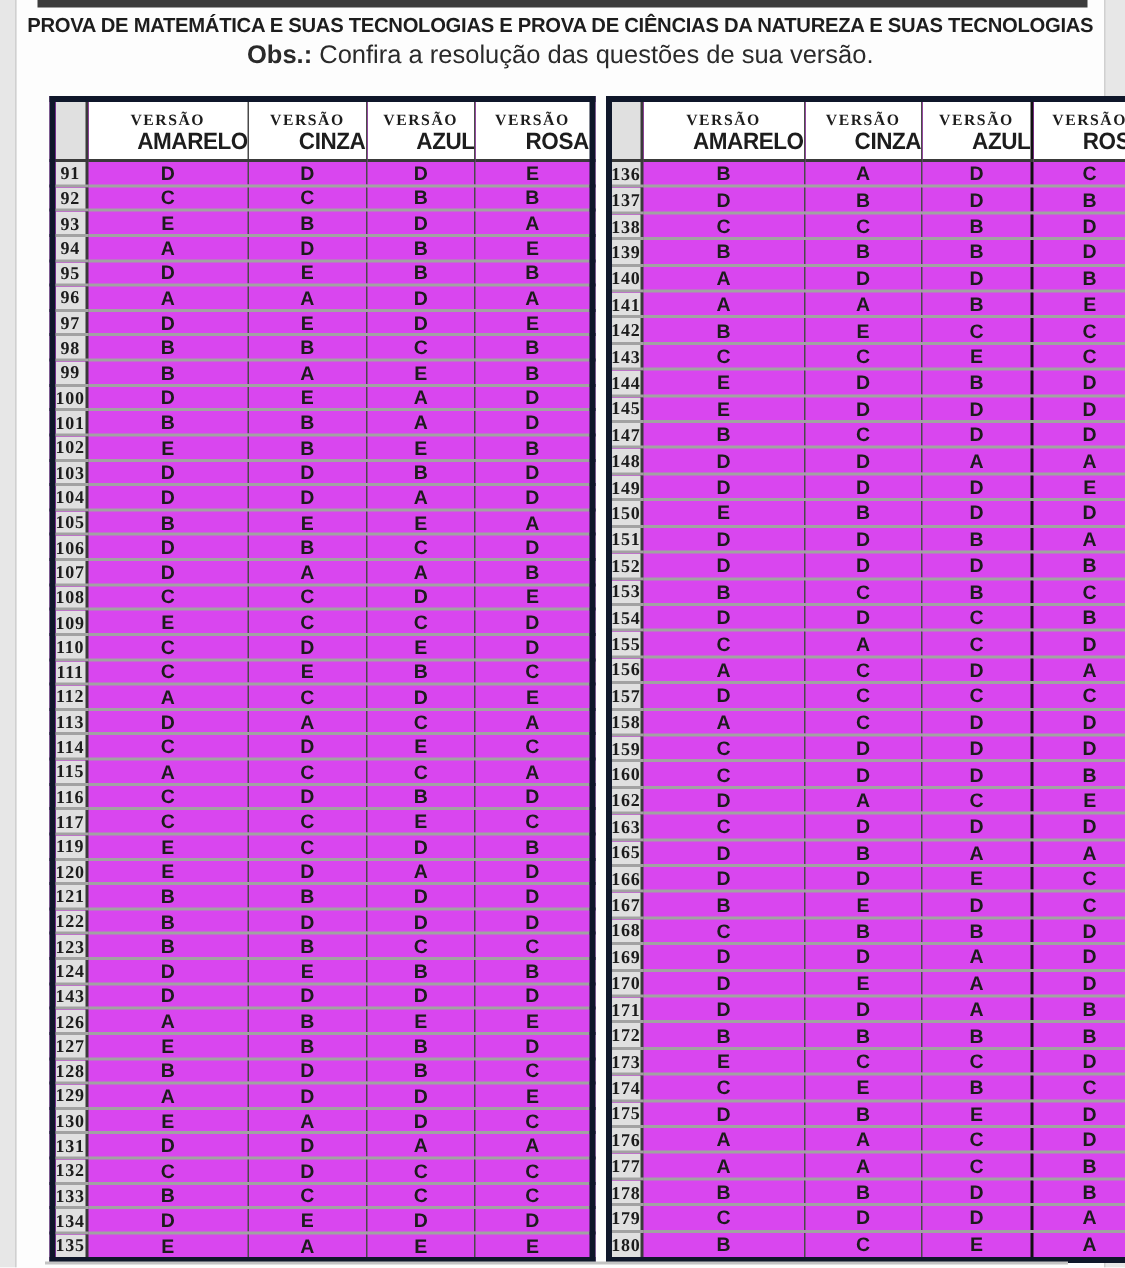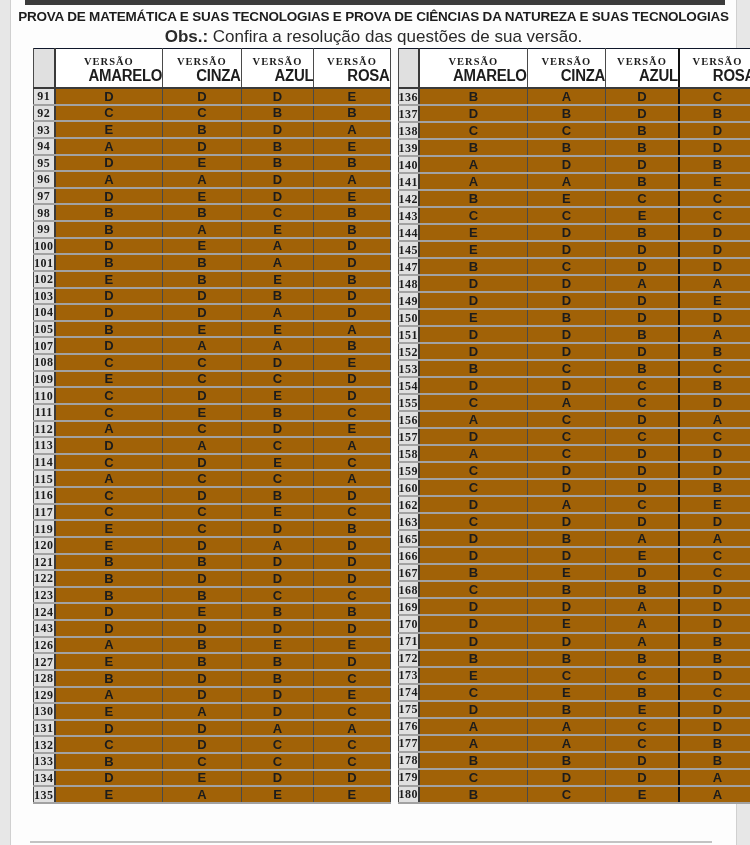--- a/index.html
+++ b/index.html
@@ -9,22 +9,22 @@
   }
   .edge-strip{position:absolute;top:0;bottom:0;background:#e7e7e7;}
   .edge-strip.left{left:0;width:10px;border-right:1px solid #d0d0d0;}
   .edge-strip.right{right:0;width:13px;border-left:1px solid #d0d0d0;}
   .top-bar{position:absolute;top:0;left:25px;width:700px;height:5px;background:#3c3c3c;}
   .page-header{position:absolute;top:9px;left:10px;width:727px;text-align:center;color:#1d1d1d;}
   .page-title{font-weight:bold;font-size:13.5px;letter-spacing:-0.2px;}
   .page-note{font-size:17px;margin-top:3px;color:#2a2a2a;}
   .page-note b{font-weight:bold;}
   .tables-wrap{position:absolute;top:48px;left:33px;display:flex;gap:7px;}
-  table.answers{border-collapse:collapse;table-layout:fixed;background:#a16207;
-    border:1px solid #0f172a;}
+  table.answers{border-collapse:collapse;table-layout:fixed;background:#d946ef;
+    border:4px solid #0f172a;margin-top:16px;}
   table.answers th,table.answers td{
     padding:0;text-align:center;vertical-align:middle;overflow:hidden;
     border-left:1px solid #4a4a4a;border-right:1px solid #4a4a4a;
   }
   table.answers thead th{
     height:38px;border-bottom:2px solid #3a3a3a;background:#fff;color:#1d1d1d;
   }
   .version-word{display:block;font-family:"Liberation Serif",serif;font-weight:bold;
     font-size:10.5px;letter-spacing:1px;line-height:13px;margin-top:2px;}
   .version-name{display:block;font-weight:bold;font-size:15px;line-height:16px;
@@ -185,20 +185,27 @@
           <td>D</td>
         </tr>
         <tr>
           <td class="qnum">105</td>
           <td>B</td>
           <td>E</td>
           <td>E</td>
           <td>A</td>
         </tr>
         <tr>
+          <td class="qnum">106</td>
+          <td>D</td>
+          <td>B</td>
+          <td>C</td>
+          <td>D</td>
+        </tr>
+        <tr>
           <td class="qnum">107</td>
           <td>D</td>
           <td>A</td>
           <td>A</td>
           <td>B</td>
         </tr>
         <tr>
           <td class="qnum">108</td>
           <td>C</td>
           <td>C</td>

